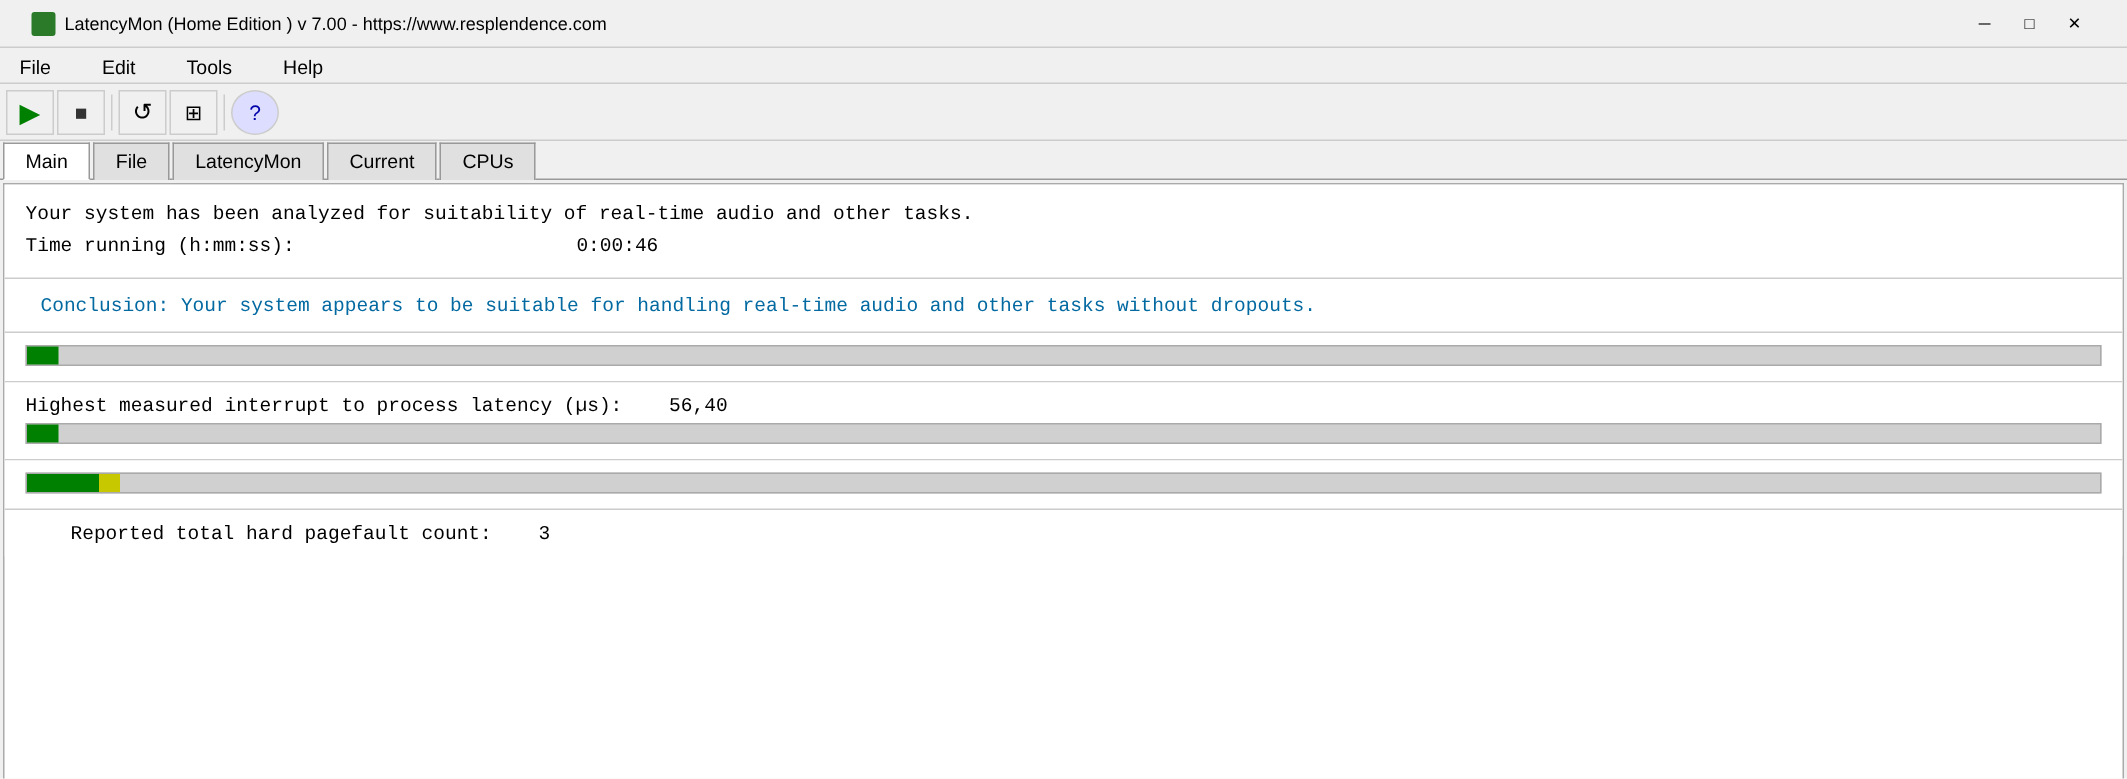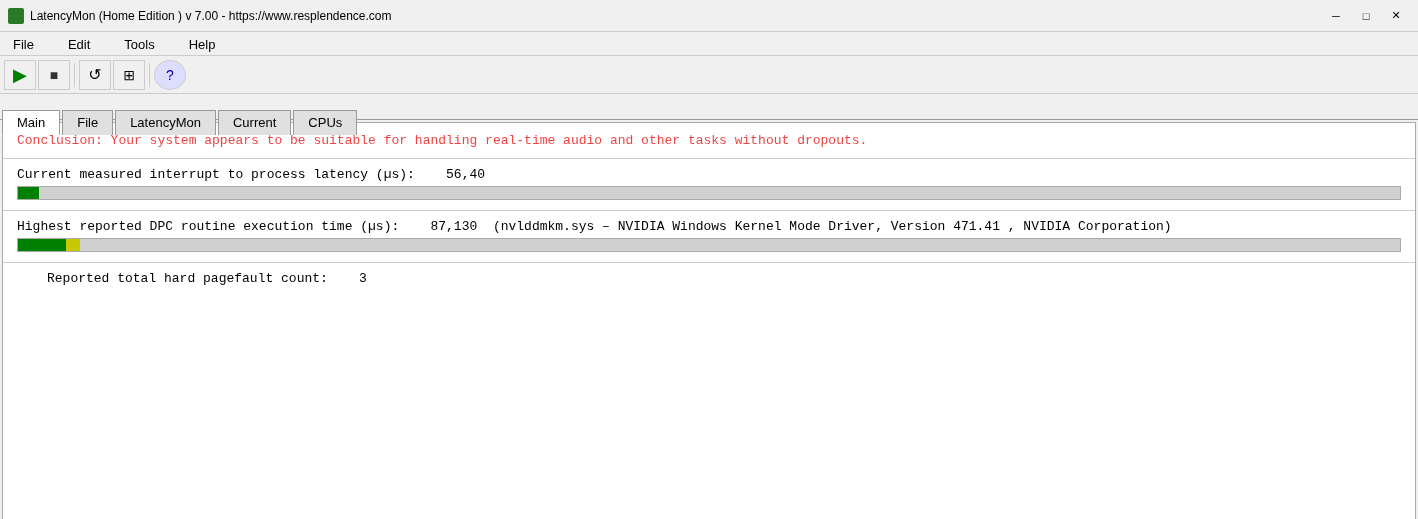--- a/index.html
+++ b/index.html
@@ -11,21 +11,21 @@
       height: 519px;
       overflow: hidden;
     }
 
     
     .title-bar {
       display: flex;
       align-items: center;
       justify-content: space-between;
       background: #f0f0f0;
-      padding: 6px 8px;
+      padding: 6px 21px;
       border-bottom: 1px solid #ccc;
       height: 32px;
     }
     .title-bar-left {
       display: flex;
       align-items: center;
       gap: 6px;
       font-size: 12px;
       color: #000;
     }
@@ -100,21 +100,21 @@
     }
     .tab {
       padding: 4px 14px;
       font-size: 13px;
       cursor: pointer;
       border: 1px solid #999;
       border-bottom: none;
       background: #e0e0e0;
       margin-right: 2px;
       position: relative;
-      top: 16px;
+      top: 1px;
     }
     .tab.active {
       background: #ffffff;
       border-bottom: 1px solid #ffffff;
       z-index: 1;
       font-weight: 400;
     }
 
     .content-wrapper {
       height: calc(519px - 32px - 24px - 38px - 26px);
@@ -129,25 +129,25 @@
       padding: 10px 14px;
       border-bottom: 1px solid #ccc;
       font-family: 'Courier New', monospace;
       font-size: 13px;
       line-height: 1.6;
       background: #fff;
     }
 
     
     .conclusion-section {
-      padding: 10px 14px;
+      padding: 10px 24px;
       border-bottom: 1px solid #ccc;
       font-family: 'Courier New', monospace;
       font-size: 13px;
-      color: #ef4444;
+      color: #0369a1;
       background: #fff;
     }
 
     
     .metric-section {
       padding: 8px 14px 4px 14px;
       border-bottom: 1px solid #ccc;
       background: #fff;
     }
     .metric-label {
@@ -213,40 +213,49 @@
 <div class="tab-bar">
   <div class="tab active">Main</div>
   <div class="tab">File</div>
   <div class="tab">LatencyMon</div>
   <div class="tab">Current</div>
   <div class="tab">CPUs</div>
 </div>
 
 <div class="content-wrapper">
 
+  <div class="info-section">
+    <div>Your system has been analyzed for suitability of real-time audio and other tasks.</div>
+    <div>
+      <span>Time running (h:mm:ss):</span>
+      <span style="margin-left: 180px;">0:00:46</span>
+    </div>
+  </div>
 
   <div class="conclusion-section">
     <span>Conclusion: Your system appears to be suitable for handling real-time audio and other tasks without dropouts.</span>
   </div>
 
   <div class="metric-section">
-    <div class="metric-label">
-      <span>Current measured interrupt to process latency (µs):&nbsp;&nbsp;&nbsp;&nbsp;56,40</span>
-    </div>
     <div class="progress-bar-container">
       <div class="progress-bar-fill" style="width: 1.5%;"></div>
     </div>
   </div>
 
-
-
   <div class="metric-section">
     <div class="metric-label">
-      <span>Highest reported DPC routine execution time (µs):&nbsp;&nbsp;&nbsp;&nbsp;87,130&nbsp;&nbsp;(nvlddmkm.sys – NVIDIA Windows Kernel Mode Driver, Version 471.41 , NVIDIA Corporation)</span>
-    </div>
+      <span>Highest measured interrupt to process latency (µs):&nbsp;&nbsp;&nbsp;&nbsp;56,40</span>
+    </div>
+    <div class="progress-bar-container">
+      <div class="progress-bar-fill" style="width: 1.5%;"></div>
+    </div>
+  </div>
+
+
+  <div class="metric-section">
     <div class="progress-bar-container">
       <div class="progress-bar-fill" style="width: 3.5%;"></div>
       <div class="progress-bar-fill" style="width: 1%; left: 3.5%; background: #c8c800;"></div>
     </div>
   </div>
 
   <div class="metric-section last">
     <div class="metric-label">
       <span>Reported total hard pagefault count:&nbsp;&nbsp;&nbsp;&nbsp;3</span>
     </div>

